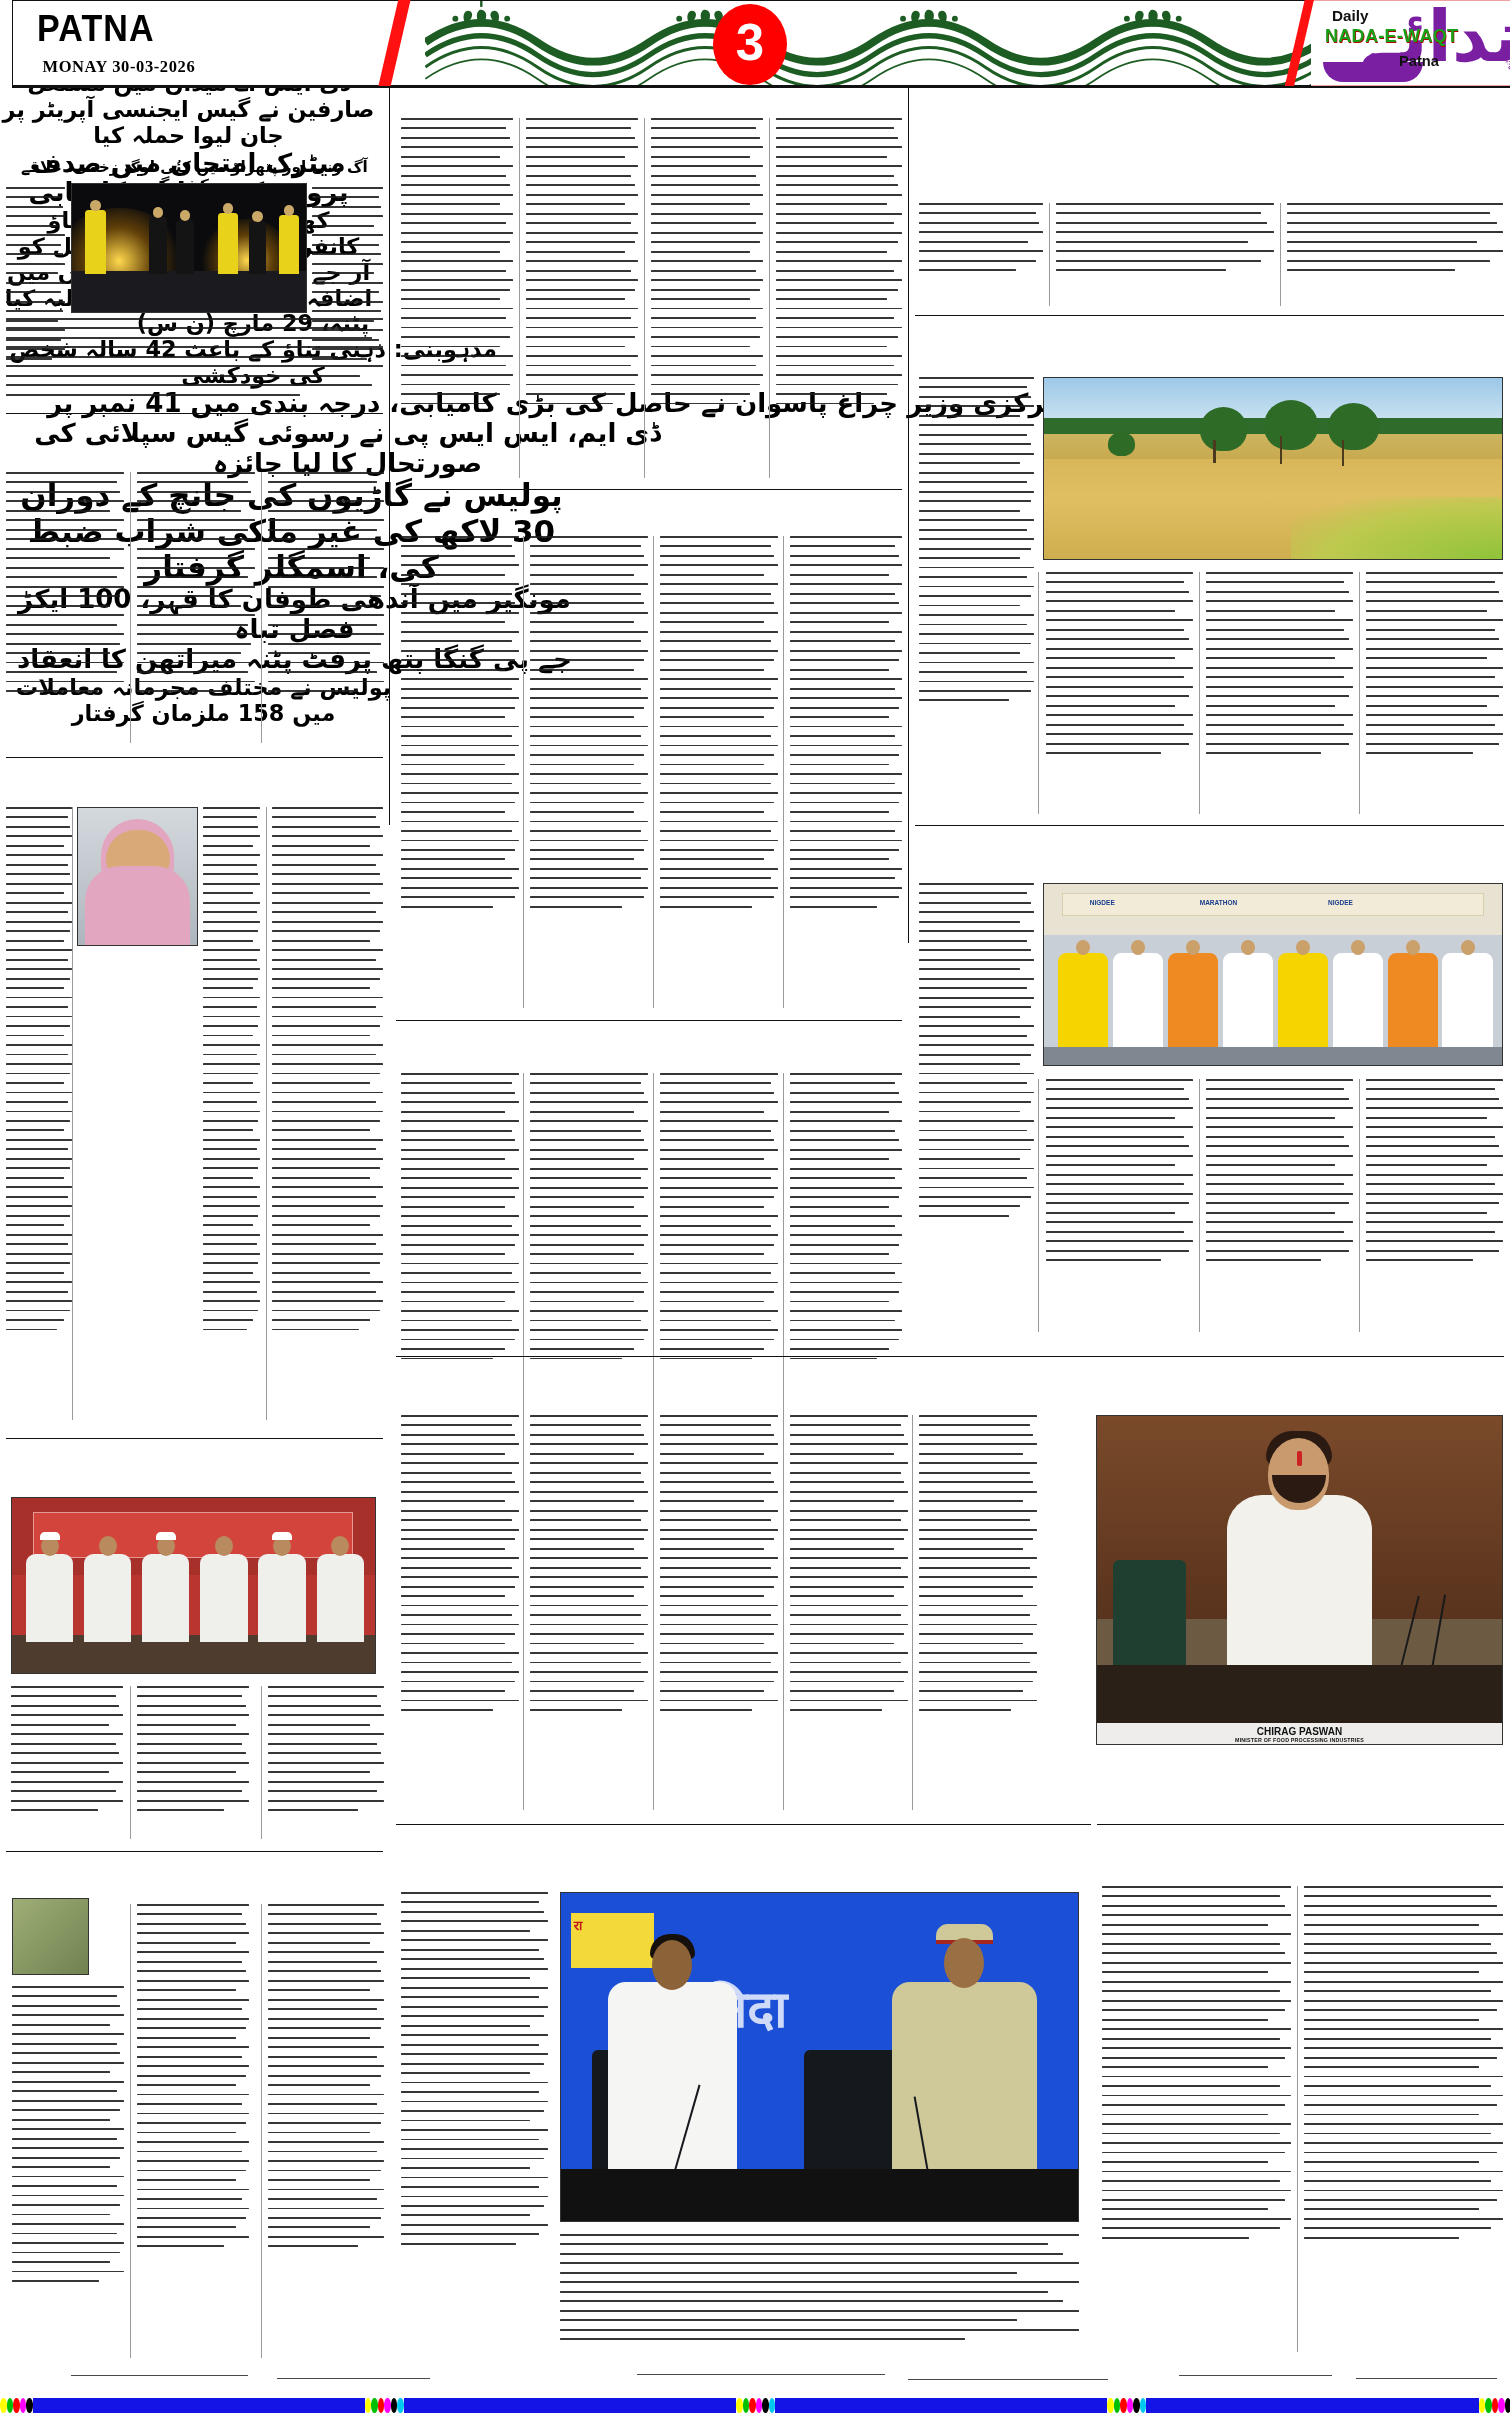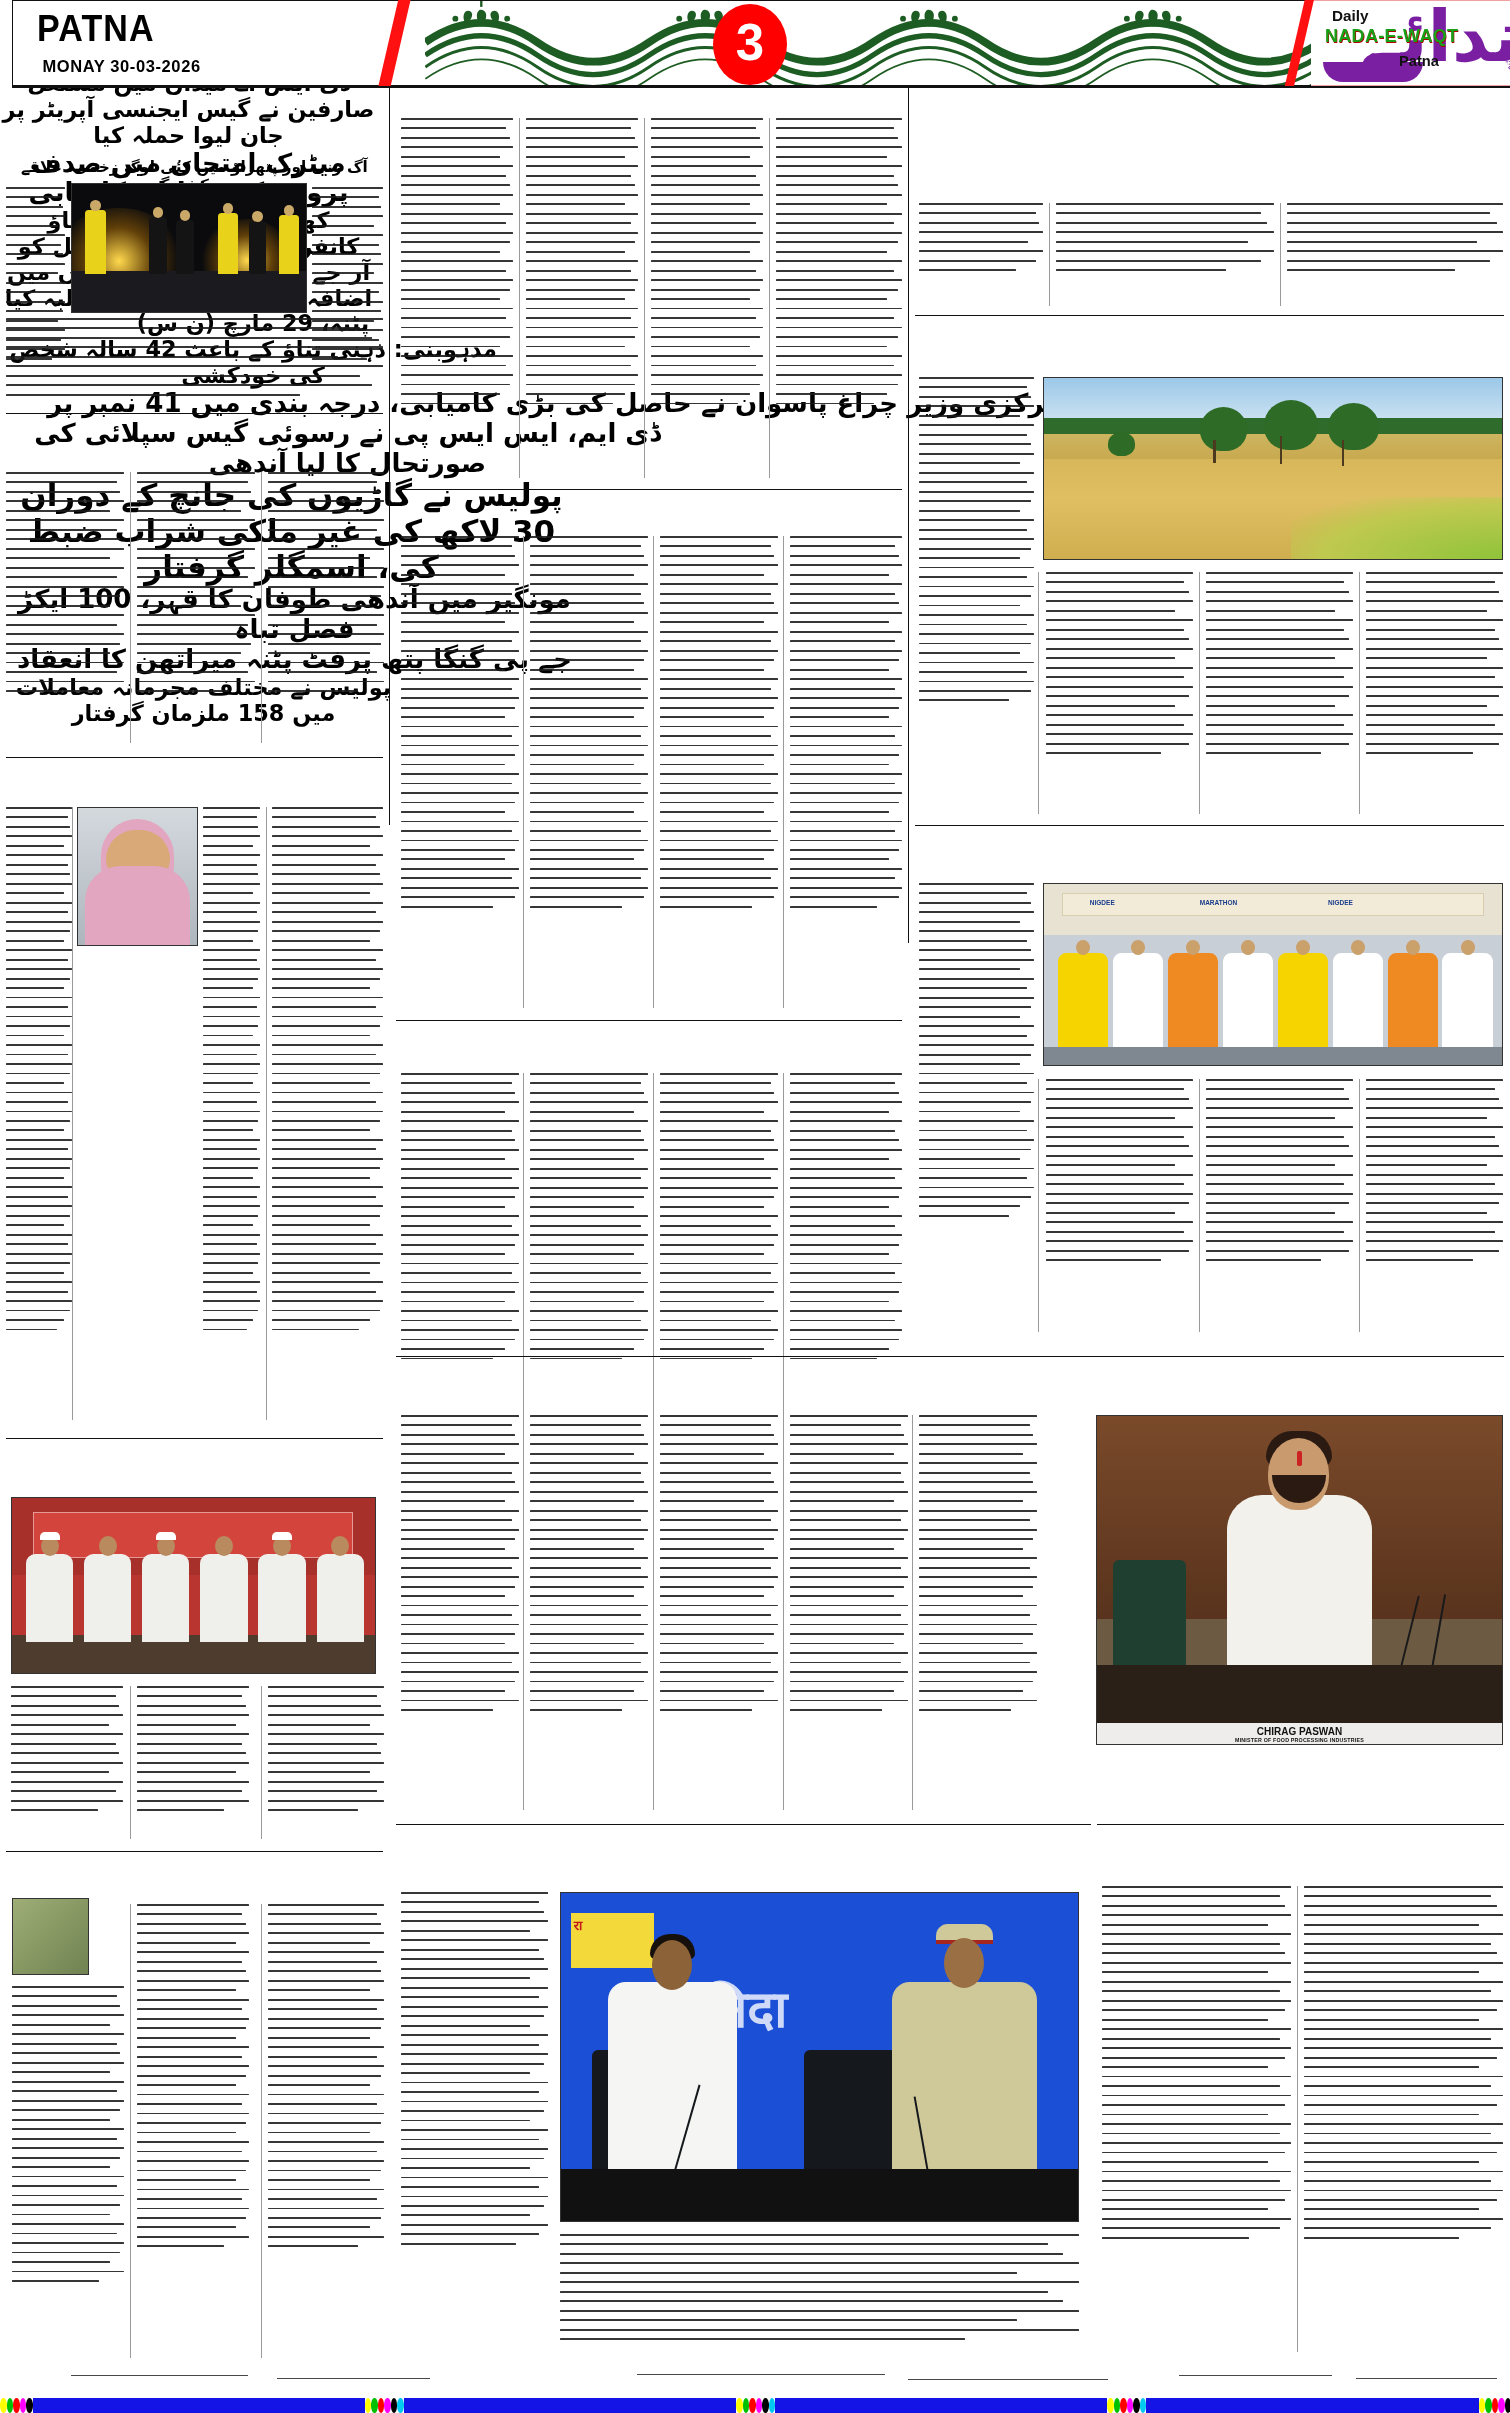--- a/index.html
+++ b/index.html
@@ -27,21 +27,21 @@
   }
   .mh-city {
     position:absolute; left:23.6px; top:7px;
     font-family:"Liberation Sans", sans-serif;
     font-weight:900; font-size:37px; letter-spacing:1.2px; color:#000;
     transform:scaleX(0.92);
     transform-origin:left center;
   }
   .mh-date {
     position:absolute; left:29.5px; top:56px;
-    font-family:Liberation Sans, sans-serif;
+    font-family:Liberation Serif, serif;
     font-weight:700; font-size:16.5px; letter-spacing:0.6px; color:#000;
   }
   .mh-red-slash {
     position:absolute; left:389px; top:-11.8px;
     width:11.8px; height:118px; background:#ff1111;
     transform:rotate(13deg); transform-origin:top left;
     z-index:6;
   }
   .mh-orn {
     position:absolute; left:413px; top:0; width:896px; height:86px;
@@ -1531,21 +1531,21 @@
       <div class="ln s2"></div>
       <div class="ln s1"></div>
     <div class="ln s4"></div>
       <div class="ln s3"></div>
       <div class="ln s1"></div>
       <div class="ln s5"></div>
   </div>
 
   <div class="hrule" style="left:396px; top:1824px; width:695px;"></div>
 
-  <div class="hl hl-lg" style="left:396px; top:1832px; width:695px;">ڈی ایم، ایس ایس پی نے رسوئی گیس سپلائی کی صورتحال کا لیا آندھی</div>
+  <div class="hl hl-lg" style="left:396px; top:1832px; width:695px;">ڈی ایم، ایس ایس پی نے رسوئی گیس سپلائی کی صورتحال کا لیا جائزہ</div>
 
   <div class="photo ph-press" style="left:560px; top:1892px; width:519px; height:330px;">
     <div class="bd"></div>
     <div class="ylab">
         <i>रा</i>
       </div>
     <div class="bdtxt">निदा</div>
     <div class="chair2" style="left:6%;"></div>
     <div class="chair2" style="right:34%;"></div>
     <div class="p1">

